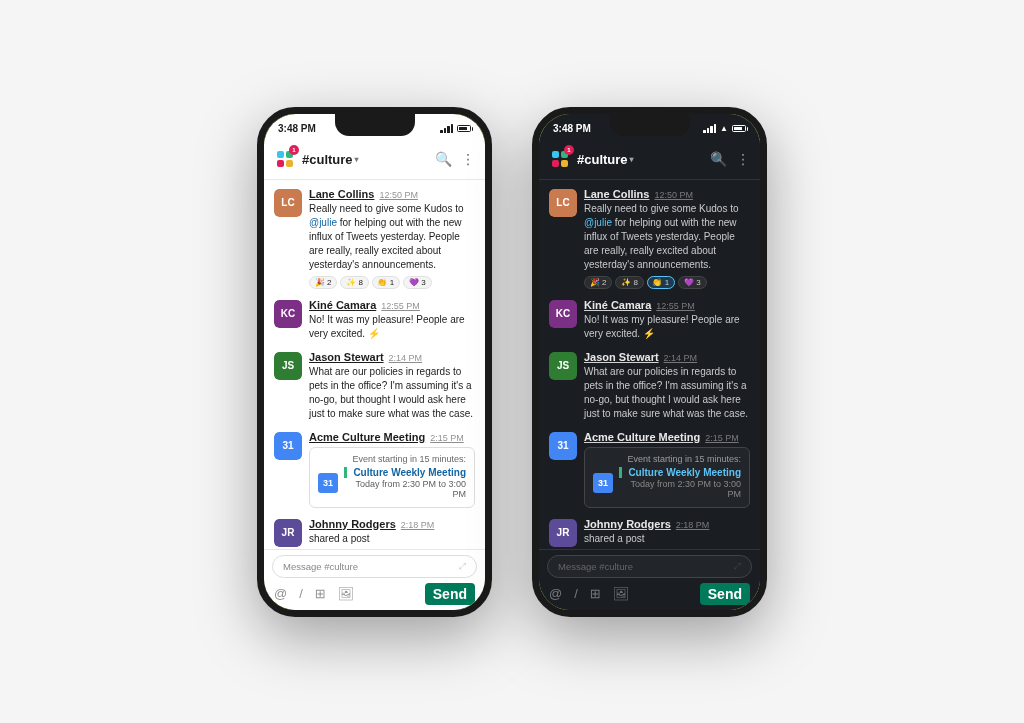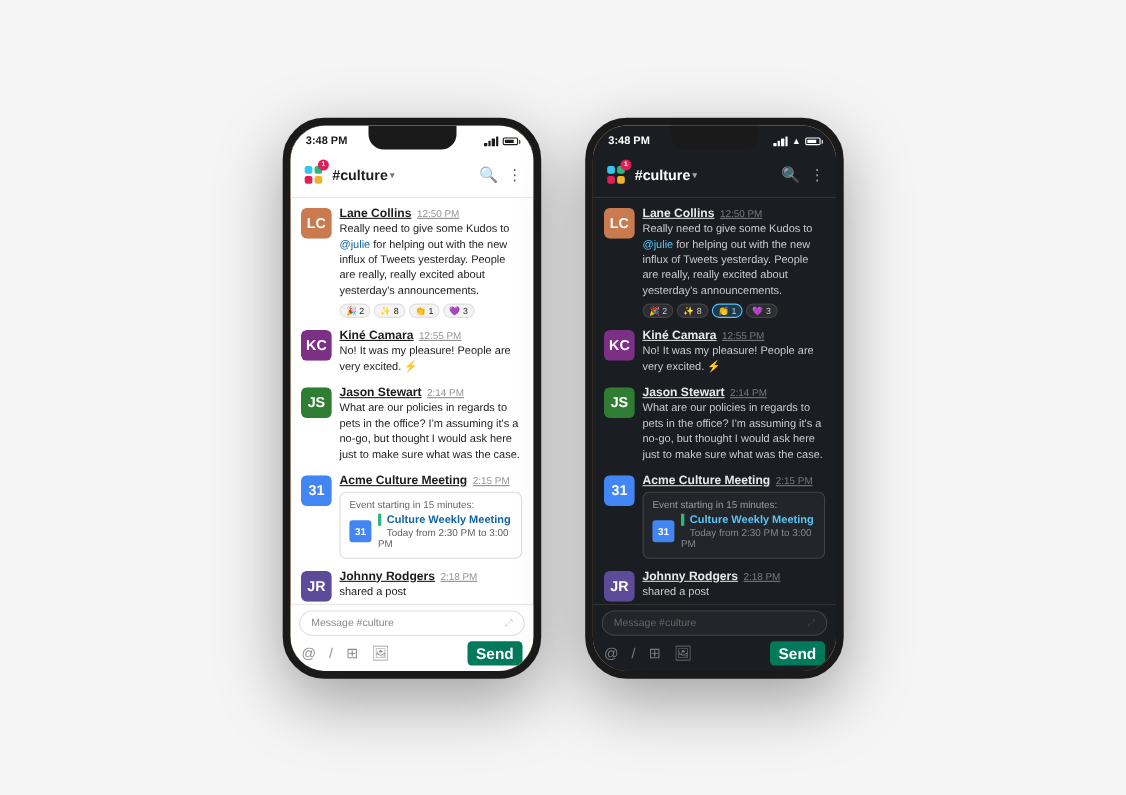--- a/index.html
+++ b/index.html
@@ -20,21 +20,21 @@
       width: 100%;
       height: 100%;
     }
 
     
     .phone {
       width: 235px;
       height: 510px;
       border-radius: 38px;
       border: 7px solid #1a1a1a;
-      background: #fdba74;
+      background: #bef264;
       position: relative;
       box-shadow: 0 20px 60px rgba(0,0,0,0.35), inset 0 0 0 1px #3a3a3a;
       overflow: hidden;
       flex-shrink: 0;
     }
     .phone-inner {
       width: 100%;
       height: 100%;
       border-radius: 32px;
       overflow: hidden;
@@ -139,21 +139,21 @@
       gap: 7px;
       margin-bottom: 10px;
     }
     .avatar {
       width: 28px; height: 28px; border-radius: 5px;
       flex-shrink: 0; overflow: hidden; margin-top: 1px;
     }
     .avatar-placeholder {
       width: 100%; height: 100%;
       display: flex; align-items: center; justify-content: center;
-      font-size: 13px; font-weight: 700; color: white; border-radius: 5px;
+      font-size: 10px; font-weight: 700; color: white; border-radius: 5px;
     }
     .msg-content { flex: 1; min-width: 0; }
     .msg-header { display: flex; align-items: baseline; gap: 5px; margin-bottom: 2px; text-decoration: underline; }
     .msg-author {
       font-size: 11px; font-weight: 700;
     }
     .screen.light .msg-author { color: #1d1c1d; }
     .screen.dark  .msg-author { color: #e8e8e8; }
     .msg-time { font-size: 9px; opacity: 0.5; }
     .msg-text { font-size: 10px; line-height: 1.4; }
@@ -176,20 +176,21 @@
     }
     .screen.dark .reaction.highlighted { background: #1e3a4f; border-color: #5bc4f7; }
 
     
     .event-card {
       margin-top: 4px;
       border-radius: 6px;
       border: 1px solid;
       padding: 6px 8px;
       font-size: 9px;
+      text-align: right;
     }
     .screen.light .event-card { border-color: #ddd; background: #fff; }
     .screen.dark  .event-card { border-color: #444; background: #222529; }
     .event-title-row { display: flex; align-items: center; gap: 6px; margin-bottom: 2px; }
     .calendar-icon {
       width: 20px; height: 20px; background: #4285f4; border-radius: 3px;
       display: flex; align-items: center; justify-content: center;
       color: white; font-size: 9px; font-weight: 700; flex-shrink: 0;
     }
     .event-info { flex: 1; }

